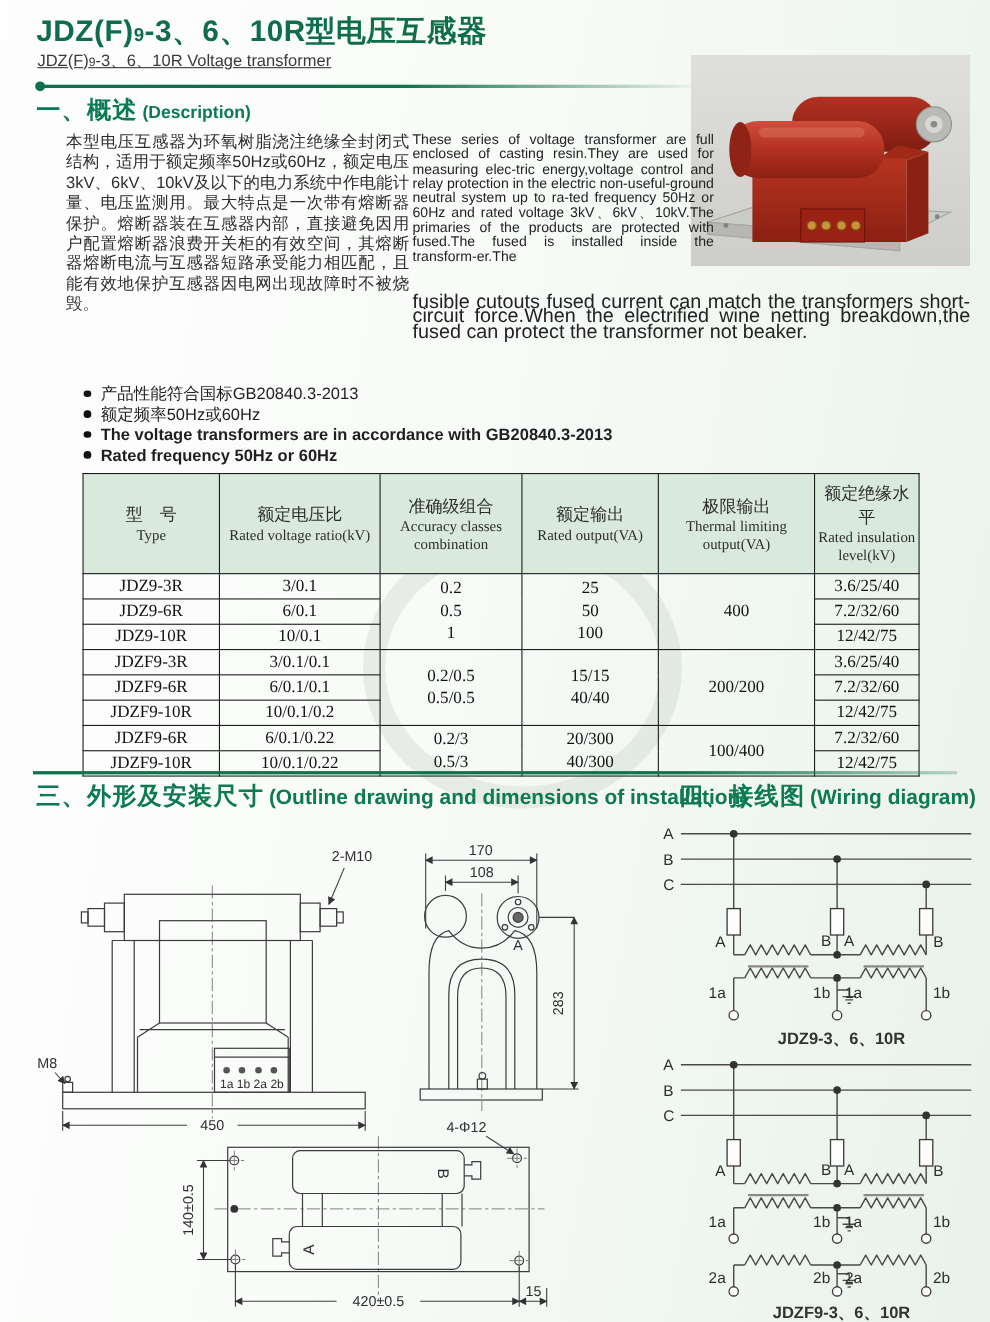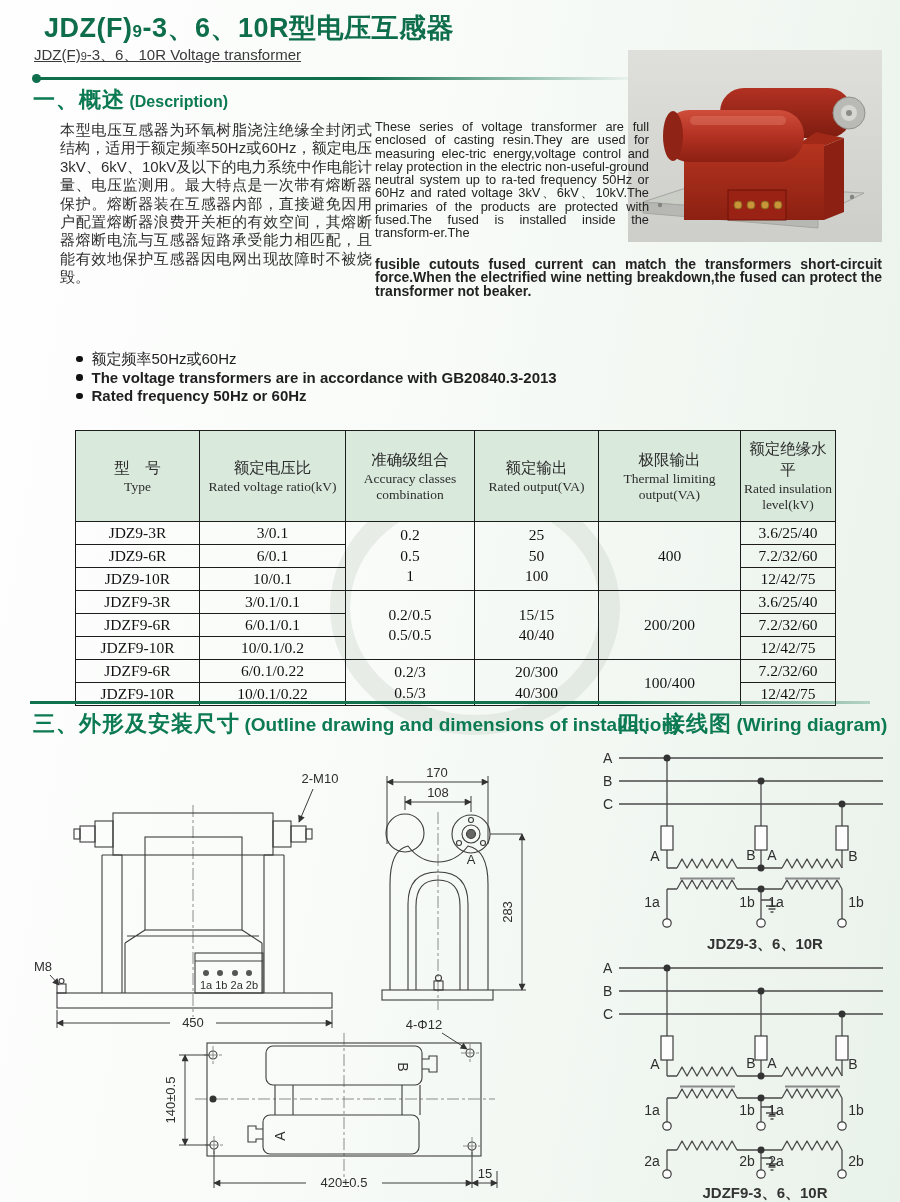--- a/index.html
+++ b/index.html
@@ -1,38 +1,38 @@
 <!DOCTYPE html>
 <html><head>
 <meta charset="utf-8">
 <style>
   html,body { margin:0; padding:0; background:#fff; }
   .page { position:relative; width:900px; height:1202px; overflow:hidden;
           background:linear-gradient(100deg,#fefefe 0%,#f8fbf8 45%,#e9f2ea 100%);
           font-family:"Liberation Sans","DejaVu Sans",sans-serif; color:#2d2d2d; }
 
-  .title { position:absolute; left:33px; top:10px; font-size:27px; font-weight:bold; color:#0e6e4c; letter-spacing:.5px;margin-left:11px; }
+  .title { position:absolute; left:33px; top:10px; font-size:27px; font-weight:bold; color:#0e6e4c; letter-spacing:.5px; }
   .title .sub9 { font-size:17px; }
   .subtitle { position:absolute; left:34px; top:46px; font-size:15px; color:#3a3a3a;text-decoration:underline; }
   .subtitle .sub9 { font-size:11px; }
 
   .rule1 { position:absolute; left:33px; top:77px; width:600px; height:2.5px;
            background:linear-gradient(to right,#0f6f4d 55%,rgba(15,111,77,.03)); }
   .rule1 .dot { position:absolute; left:-1px; top:-3.2px; width:9px; height:9px; border-radius:50%; background:#0f6f4d; }
 
   .sec-head { position:absolute; color:#0c7a52; white-space:nowrap; }
   .sec-head .zh { font-size:22px; font-weight:bold; letter-spacing:1px; }
   .sec-head .en { font-size:16px; font-weight:bold; }
 
   .zh-para { position:absolute; left:60px; top:121px; width:312px; font-size:15px; line-height:18.4px;
              text-align:justify; font-weight:500; color:#2e2e2e; }
   .en-para { position:absolute; left:375px; top:120px; width:274px; font-size:12.8px; line-height:13.3px;
              text-align:justify; color:#222; }
-  .en-para-wide { position:absolute; left:375px; top:258px; width:507px; font-size:14px; line-height:13.3px;
-             text-align:justify; color:#222;font-weight:bold; }
+  .en-para-wide { position:absolute; left:375px; top:268px; width:507px; font-size:18px; line-height:13.3px;
+             text-align:justify; color:#222; }
 
   .photo { position:absolute; left:628px; top:50px; }
 
   .bullets { position:absolute; left:76px; top:350px; }
   .bullet { display:flex; align-items:baseline; font-size:15px; line-height:18.6px; color:#1f1f1f; }
   .bullet::before { content:""; width:6.5px; height:6.5px; border-radius:50%; background:#111; margin-right:9px;
                     position:relative; top:-2px; flex:none; }
   .bullet.zh { font-weight:500; }
   .bullet.en { font-weight:bold; }
 
@@ -120,20 +120,23 @@
 
   <div class="sec-head" id="h1" style="left:33px; top:85px;">
     <span class="zh">一、</span><span class="zh">概述</span>
     <span class="en">(Description)</span>
   </div>
   <div class="zh-para">本型电压互感器为环氧树脂浇注绝缘全封闭式结构，适用于额定频率50Hz或60Hz，额定电压3kV、6kV、10kV及以下的电力系统中作电能计量、电压监测用。最大特点是一次带有熔断器保护。熔断器装在互感器内部，直接避免因用户配置熔断器浪费开关柜的有效空间，其熔断器熔断电流与互感器短路承受能力相匹配，且能有效地保护互感器因电网出现故障时不被烧毁。</div>
   <div class="en-para">These series of voltage transformer are full enclosed of casting resin.They are used for measuring elec-tric energy,voltage control and relay protection in the electric non-useful-ground neutral system up to ra-ted frequency 50Hz or 60Hz and rated voltage 3kV、6kV、10kV.The primaries of the products are protected with fused.The fused is installed inside the transform-er.The</div>
   <div class="en-para-wide">fusible cutouts fused current can match the transformers short-circuit force.When the electrified wine netting breakdown,the fused can protect the transformer not beaker.</div>
 
   <div class="bullets">
+    <div class="bullet zh">
+        <span>产品性能符合国标GB20840.3-2013</span>
+      </div>
     <div class="bullet zh">
         <span>额定频率50Hz或60Hz</span>
       </div>
     <div class="bullet en">
         <span>The voltage transformers are in accordance with GB20840.3-2013</span>
       </div>
     <div class="bullet en">
         <span>Rated frequency 50Hz or 60Hz</span>
       </div>
   </div>

